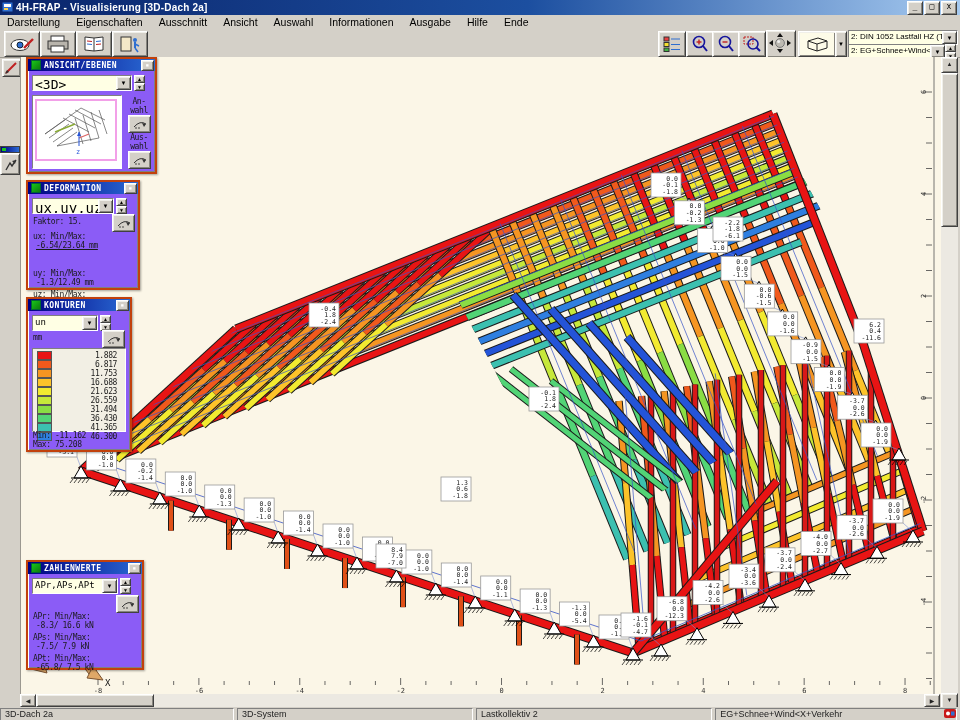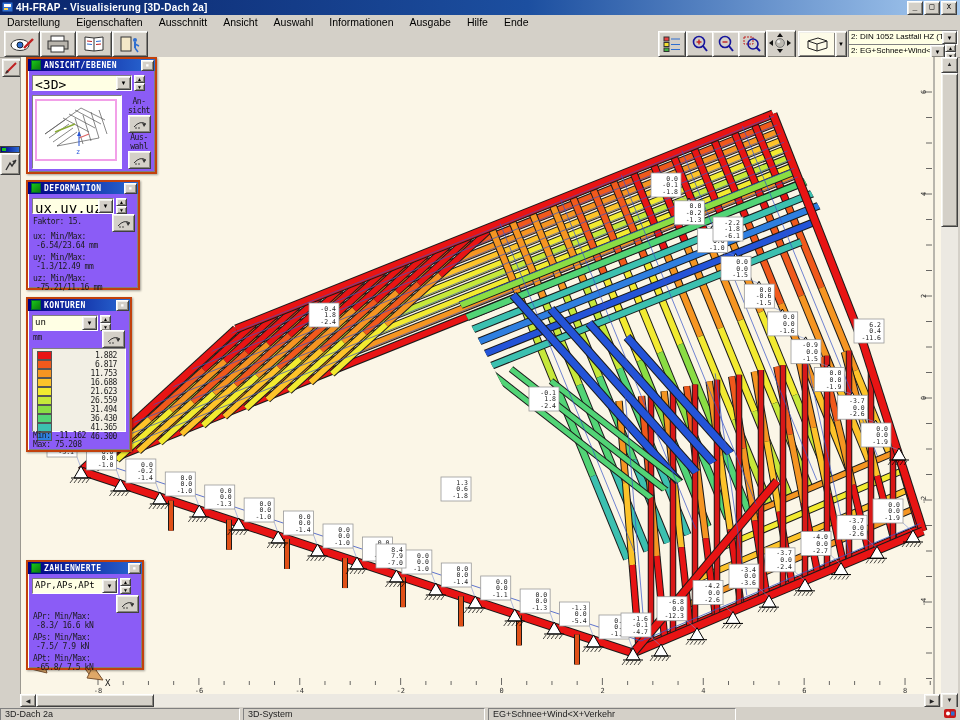--- a/index.html
+++ b/index.html
@@ -1294,21 +1294,21 @@
           <line x1="24" y1="50" x2="66" y2="42"></line>
       </g>
       <line x1="22" y1="36" x2="42" y2="28" stroke="#88aa33" stroke-width="1.5"></line>
       <line x1="46" y1="42" x2="56" y2="38" stroke="#dd6666" stroke-width="1.2"></line>
       <line x1="46" y1="36" x2="46" y2="50" stroke="#2454d8" stroke-width="1"></line>
       <polygon points="46,36 44,40 48,40" fill="#2454d8"></polygon>
       <text x="43" y="58" font-size="7" fill="#2454d8" font-family="DejaVu Sans Mono, monospace" id="thumbZ">z</text>
     </svg>
   </div>
   <div class="abs stat mono" style="left:98px;top:38px;white-space:pre-line;text-align:center;width:26px">An-
-sicht</div>
+wahl</div>
   <div class="abs raised abtn tbtn" style="left:100px;top:56px">
     <svg width="14" height="10">
         <path d="M1 8 Q7 1 13 5" fill="none" stroke="#333"></path>
         <polygon points="13,5 9,4 11,8" fill="#333"></polygon>
         <circle cx="3" cy="9" r="0.8" fill="#333"></circle>
         <circle cx="6" cy="9" r="0.8" fill="#333"></circle>
       </svg>
   </div>
   <div class="abs stat mono" style="left:98px;top:74px;white-space:pre-line;text-align:center;width:26px">Aus-
 wahl</div>
@@ -1340,21 +1340,21 @@
   <div class="abs raised abtn tbtn" style="left:84px;top:32px">
     <svg width="14" height="10">
         <path d="M1 8 Q7 1 13 5" fill="none" stroke="#333"></path>
         <polygon points="13,5 9,4 11,8" fill="#333"></polygon>
         <circle cx="3" cy="9" r="0.8" fill="#333"></circle>
         <circle cx="6" cy="9" r="0.8" fill="#333"></circle>
       </svg>
   </div>
   <div class="abs" style="left:0;top:50px;width:108px" id="def-stats">
       <div class="stat mono slabel">ux: Min/Max:</div>
-      <div class="stat mono svalue" style="margin-bottom: 3px;">-6.54/23.64 mm</div>
+      <div class="stat mono svalue" style="margin-bottom: 19px; text-decoration: underline;">-6.54/23.64 mm</div>
       <div class="stat mono slabel">uy: Min/Max:</div>
       <div class="stat mono svalue" style="margin-bottom: 3px;">-1.3/12.49 mm</div>
       <div class="stat mono slabel">uz: Min/Max:</div>
       <div class="stat mono svalue" style="margin-bottom: 3px;">-75.21/11.16 mm</div>
     </div>
 </div>
 
 <div class="abs panel" style="left:26px;top:297px;width:102px;height:151px">
   <div class="ptitle">
     <span class="picon"></span>
@@ -1463,19 +1463,20 @@
 </div>
 <div class="abs" style="left:20px;top:694px;width:920px;height:13px;background:#ece9e2;display:flex">
   <div class="raised sbbtn" style="width:14px">◀</div>
   <div class="raised" style="width:116px"></div>
   <div class="raised sbbtn" style="margin-left:auto;width:14px">▶</div>
 </div>
 
 <div id="statusbar" class="abs">
     <div class="scell" style="width: 230px;">3D-Dach 2a</div>
     <div class="scell" style="width: 232px;">3D-System</div>
+    <div class="scell" style="width: 232px;">Lastkollektiv 2</div>
     <div class="scell" style="width: 238px;">EG+Schnee+Wind&lt;X+Verkehr</div>
   </div>
 <svg class="abs" style="left:944px;top:708px" width="13" height="11">
   <rect x="0" y="1" width="12" height="9" rx="2" fill="#c81818"></rect>
   <circle cx="4" cy="5.5" r="2" fill="#fff"></circle>
   <rect x="7" y="3.5" width="3.5" height="4" fill="#2f6fd0"></rect>
 </svg>
 
 </body></html>

